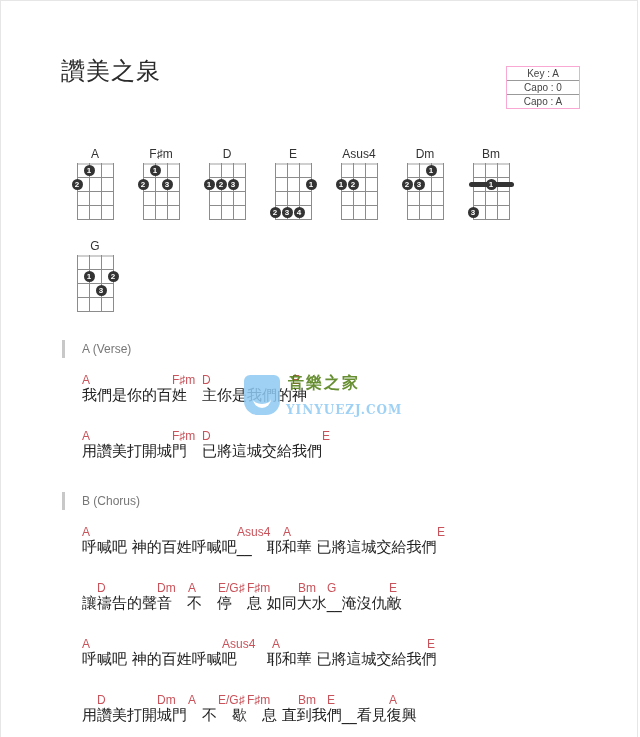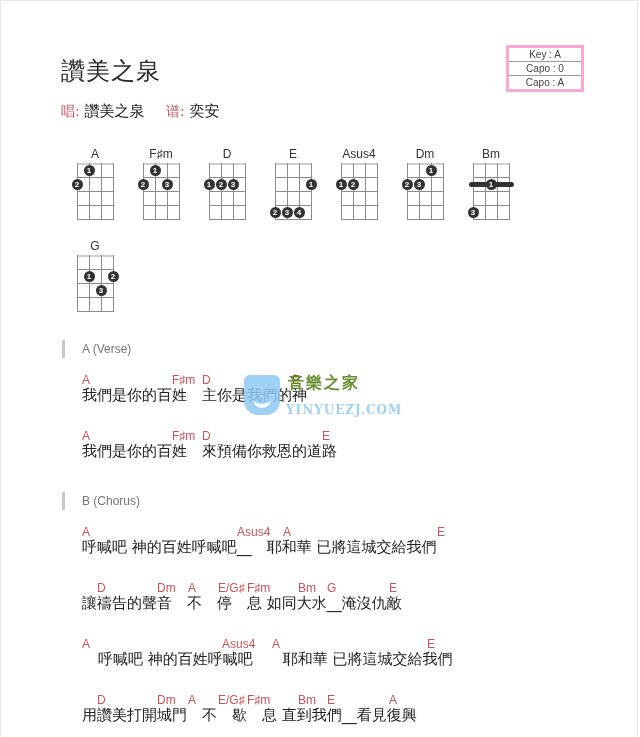--- a/index.html
+++ b/index.html
@@ -4,21 +4,21 @@
 <style>
   html, body { margin:0; padding:0; background:#fff; }
   body { width:640px; height:737px; position:relative; overflow:hidden;
          font-family:"DejaVu Sans","Liberation Sans",sans-serif; color:#222; }
   .page { position:absolute; left:0; top:0; width:638px; height:745px;
           border:1px solid #e6e6e6; box-sizing:border-box; }
   .title { position:absolute; left:60px; top:54px; font-size:24px; color:#2b2b2b; letter-spacing:1px; }
   .credits { position:absolute; left:60px; top:101px; font-size:15px; color:#222; white-space:nowrap; }
   .credits .lab { color:#c0392b; color:#c9535a; font-size:14px; }
   .credits .gap { display:inline-block; width:12px; }
-  .info { position:absolute; left:505px; top:44px; width:72px; border:3px solid #f9a8d4; font-family:"Liberation Sans",sans-serif; }
+  .info { position:absolute; left:505px; top:65px; width:72px; border:1px solid #f9a8d4; font-family:"Liberation Sans",sans-serif; }
   .info div { height:13px; line-height:13px; font-size:10px; text-align:center; color:#444; border-bottom:1px solid #9a9a9a; }
   .info div:last-child { border-bottom:none; }
 
   .chord { position:absolute; width:40px; }
   .chord .cname { position:absolute; top:0; left:0; width:40px; text-align:center; font-size:12px; color:#333; font-family:"Liberation Sans",sans-serif; }
   .chord .grid { position:absolute; top:16px; left:2px; width:36px; height:56px; }
   .grid .v { position:absolute; top:0; width:1px; height:56px; background:#8c8c8c; }
   .grid .h { position:absolute; left:0; width:37px; height:1px; background:#8c8c8c; }
   .grid .nut { position:absolute; left:0; top:0; width:37px; height:2px; background:#cfcfcf; }
   .dot { position:absolute; width:11px; height:11px; border-radius:50%; background:#333; color:#fff;
@@ -38,27 +38,20 @@
   .wm .txt { position:absolute; left:44px; top:0; font-size:16px; font-weight:bold; color:#4d7c0f; letter-spacing:2px; }
   .wm .url { position:absolute; left:42px; top:30px; font-size:12px; font-family:"DejaVu Serif",serif; font-weight:bold; color:#8ec9f2; letter-spacing:1px; }
 </style>
 </head>
 <body>
 
 <div class="page">
 
   <div class="title">讚美之泉</div>
 
-  <div class="credits">
-    <span class="lab">唱:</span>
-    <span>讚美之泉</span>
-    <span class="gap"></span>
-    <span class="lab">谱:</span>
-    <span>奕安</span>
-  </div>
 
   <div class="info">
     <div>Key : A</div>
     <div>Capo : 0</div>
     <div>Capo : A</div>
   </div>
 
   <div id="chord-area">
       <div class="chord" style="left: 74px; top: 146px;">
         <div class="cname">A</div>
@@ -209,21 +202,21 @@
         <span class="ch" style="left: 90px;">F♯m</span>
         <span class="ch" style="left: 120px;">D</span>
         <span class="ch" style="left: 210px;">E</span>
         <span class="ly" style="left: 0px;">我們是你的百姓　主你是我們的神</span>
       </div>
       <div class="line" style="top: 428px;">
         <span class="ch" style="left: 0px;">A</span>
         <span class="ch" style="left: 90px;">F♯m</span>
         <span class="ch" style="left: 120px;">D</span>
         <span class="ch" style="left: 240px;">E</span>
-        <span class="ly" style="left: 0px;">我們是你的百姓　來預備你救恩的道路</span>
+        <span class="ly" style="left: 0px;">用讚美打開城門　已將這城交給我們</span>
       </div>
       <div class="line" style="top: 524px;">
         <span class="ch" style="left: 0px;">A</span>
         <span class="ch" style="left: 155px;">Asus4</span>
         <span class="ch" style="left: 201px;">A</span>
         <span class="ch" style="left: 355px;">E</span>
         <span class="ly" style="left: 0px;">呼喊吧 神的百姓呼喊吧__　耶和華 已將這城交給我們</span>
       </div>
       <div class="line" style="top: 580px;">
         <span class="ch" style="left: 15px;">D</span>
@@ -234,21 +227,21 @@
         <span class="ch" style="left: 216px;">Bm</span>
         <span class="ch" style="left: 245px;">G</span>
         <span class="ch" style="left: 307px;">E</span>
         <span class="ly" style="left: 0px;">讓禱告的聲音　不　停　息 如同大水__淹沒仇敵</span>
       </div>
       <div class="line" style="top: 636px;">
         <span class="ch" style="left: 0px;">A</span>
         <span class="ch" style="left: 140px;">Asus4</span>
         <span class="ch" style="left: 190px;">A</span>
         <span class="ch" style="left: 345px;">E</span>
-        <span class="ly" style="left: 16px;">呼喊吧 神的百姓呼喊吧　　耶和華 已將這城交給我們</span>
+        <span class="ly" style="left: 0px;">呼喊吧 神的百姓呼喊吧　　耶和華 已將這城交給我們</span>
       </div>
       <div class="line" style="top: 692px;">
         <span class="ch" style="left: 15px;">D</span>
         <span class="ch" style="left: 75px;">Dm</span>
         <span class="ch" style="left: 106px;">A</span>
         <span class="ch" style="left: 136px;">E/G♯</span>
         <span class="ch" style="left: 165px;">F♯m</span>
         <span class="ch" style="left: 216px;">Bm</span>
         <span class="ch" style="left: 245px;">E</span>
         <span class="ch" style="left: 307px;">A</span>

